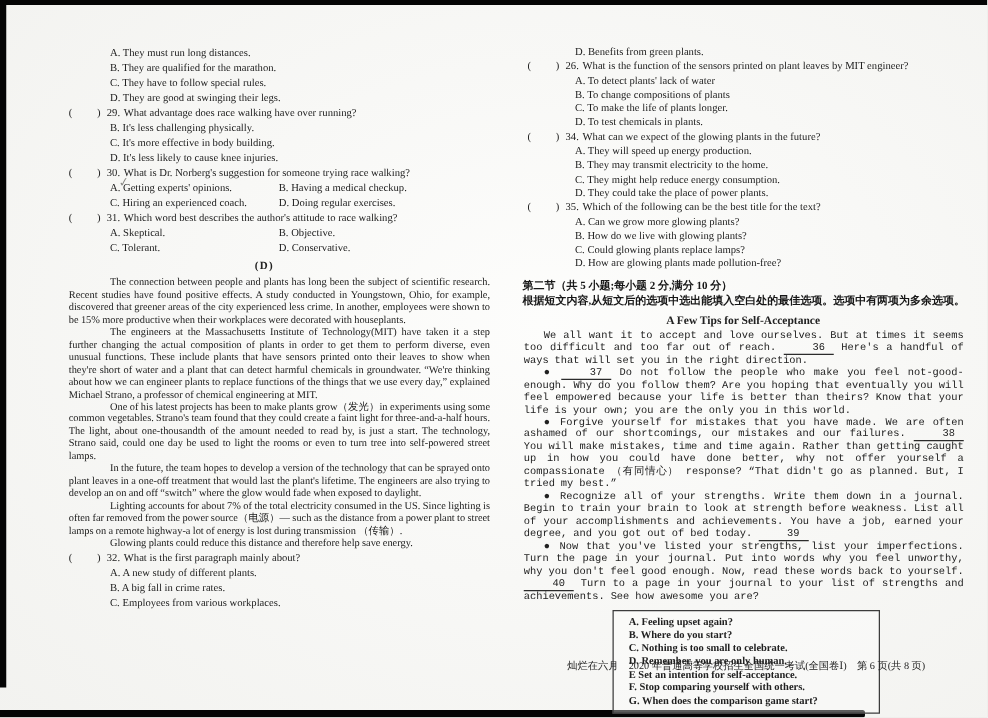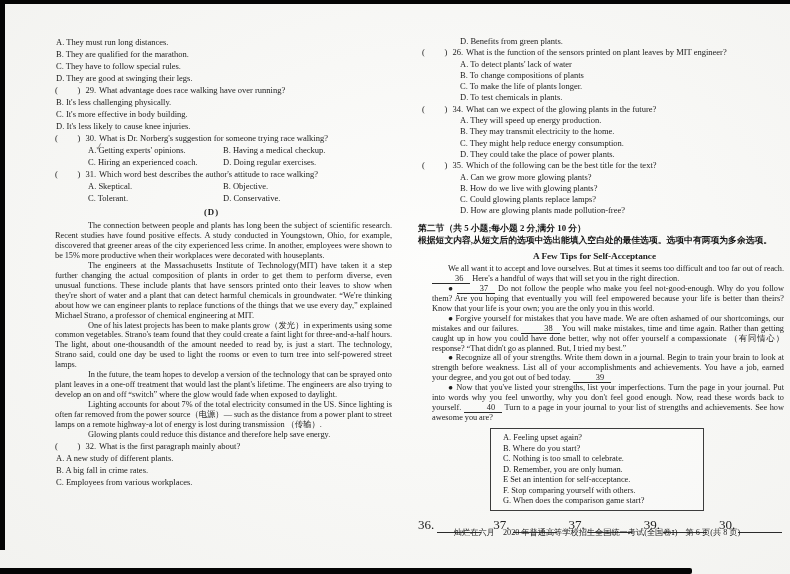--- a/index.html
+++ b/index.html
@@ -17,35 +17,35 @@
   .page{position:absolute;top:36px;}
   .page-left{left:30px;width:363px;}
   .page-right{left:418px;width:356px;}
 
   .qsec{font-size:8.5px;line-height:12px;}
   .page-right .qsec{line-height:11.3px;}
   .q-row{margin-left:25px;white-space:nowrap;}
   .page-right .q-row{margin-left:4px;}
   .paren{white-space:pre;letter-spacing:1px;}
   .q-num{margin:0 3px 0 4px;}
-  .opt{margin-left:26px;}
+  .opt{margin-left:58px;}
   .page-right .opt{margin-left:42px;}
   .opt2col{margin-left:58px;display:grid;grid-template-columns:135px auto;}
   .passage-label{text-align:center;font-weight:bold;font-size:8.8px;margin:3px 0 4px;letter-spacing:1px;}
 
   .para{font-size:8.3px;line-height:9.95px;text-align:justify;margin:0 0 0 25px;width:337px;text-indent:33px;word-spacing:-0.2px;}
-  .page-right .para{margin-left:14px;width:352px;text-indent:16px;}
+  .page-right .para{margin-left:1px;width:352px;text-indent:16px;font-family:Liberation Mono, monospace;}
 
   .cn{font-weight:bold;font-size:8.8px;line-height:12.5px;color:#161616;}
   .cn-head{margin-top:5px;}
   .passage-title{text-align:center;font-weight:bold;font-size:9.2px;margin:4px 0 3px;width:353px;}
 
   .blank{display:inline-block;min-width:14px;padding:0 7px;text-align:center;border-bottom:1px solid #2b2b2b;line-height:8px;}
 
-  .choice-box{border:1px solid #3c3c3c;width:196px;margin:5px 0 4px 72px;padding:4px 4px 4px 12px;font-size:8.4px;line-height:10.45px;background:rgba(255,255,255,.35);}
+  .choice-box{border:1px solid #3c3c3c;width:196px;margin:5px 0 4px 72px;padding:4px 4px 4px 12px;font-size:8.4px;line-height:10.45px;background:rgba(255,255,255,.35);font-weight:bold;}
   .answers-row{display:flex;margin-top:6px;font-size:13px;align-items:flex-start;}
   .ans-cell{display:flex;align-items:flex-end;margin-right:12px;}
   .ans-label{margin-right:3px;}
   .ans-line{display:inline-block;width:44px;height:9px;border-bottom:1px solid #2b2b2b;}
 
   .footer{position:absolute;top:527px;font-size:8.2px;color:#222;white-space:nowrap;}
   .footer-left{left:48px;width:326px;text-align:center;}
   .footer-right{left:432px;width:330px;text-align:center;}
 
   .tick{position:absolute;left:65px;top:105px;font-size:10px;color:#8a8a86;transform:rotate(-8deg);font-family:"DejaVu Sans",sans-serif;}

